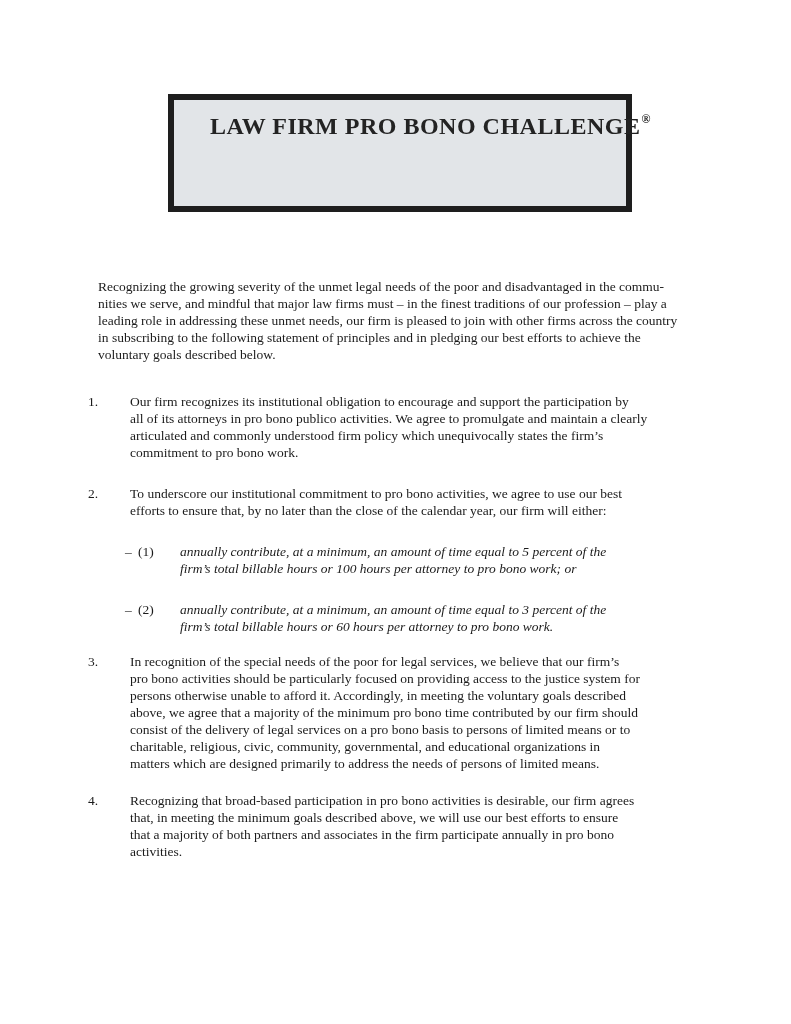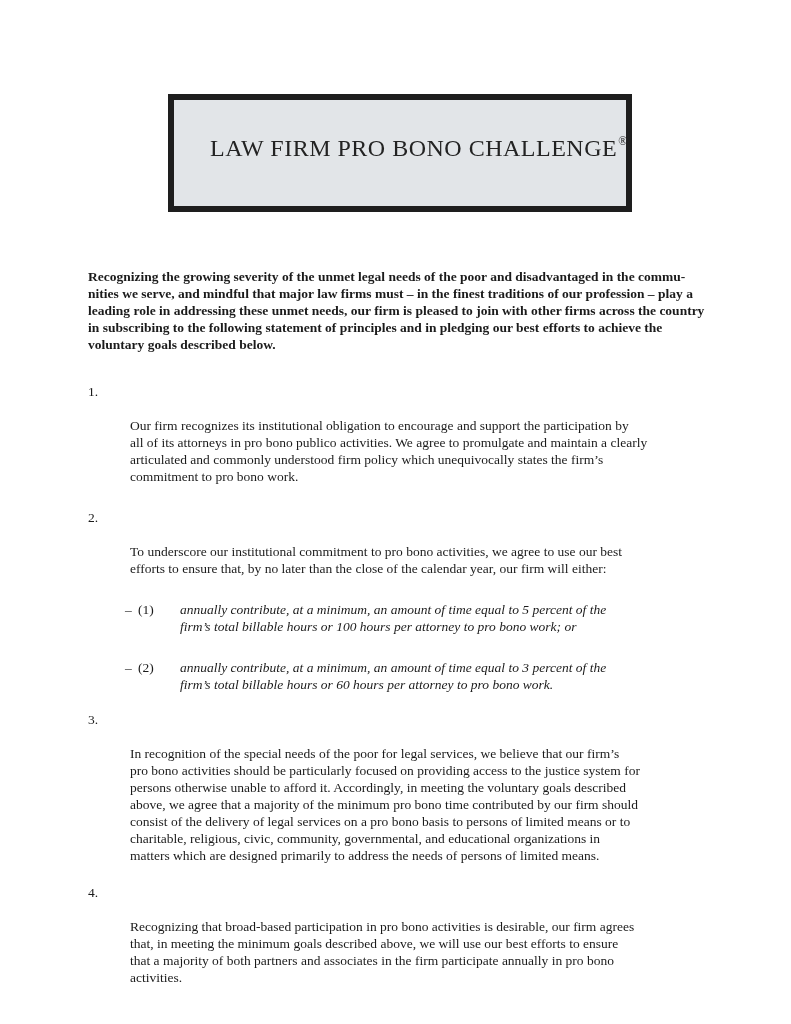--- a/index.html
+++ b/index.html
@@ -21,22 +21,22 @@
     left: 168px;
     top: 94px;
     width: 464px;
     height: 118px;
     box-sizing: border-box;
     border: 6px solid #1e1e1e;
     background: #e2e5e8;
     text-align: center;
   }
   .banner-title {
-    margin-top: 35px;
-    font-weight: normal;
+    margin-top: 13px;
+    font-weight: bold;
     font-size: 24px;
     letter-spacing: 0.5px;
     color: #232323;
     white-space: nowrap;
     padding-left: 36px;
   }
   .banner-title sup {
     font-size: 12px;
     letter-spacing: 0;
     position: relative;
@@ -48,33 +48,31 @@
     left: 88px;
     top: 268px;
     width: 700px;
     font-size: 13.5px;
     line-height: 17px;
   }
   .pre {
     white-space: pre-line;
   }
   .intro {
-    margin: 0;
-    font-weight: bold;
+    margin: 10px;
   }
   .item {
     display: flex;
   }
   .item .num {
     flex: 0 0 42px;
   }
   .item .body {
     flex: 1;
     white-space: pre-line;
-    margin-top: 34px;
   }
   .sub {
     display: flex;
     margin-left: 37px;
   }
   .sub .dash {
     flex: 0 0 13px;
   }
   .sub .label {
     flex: 0 0 42px;

